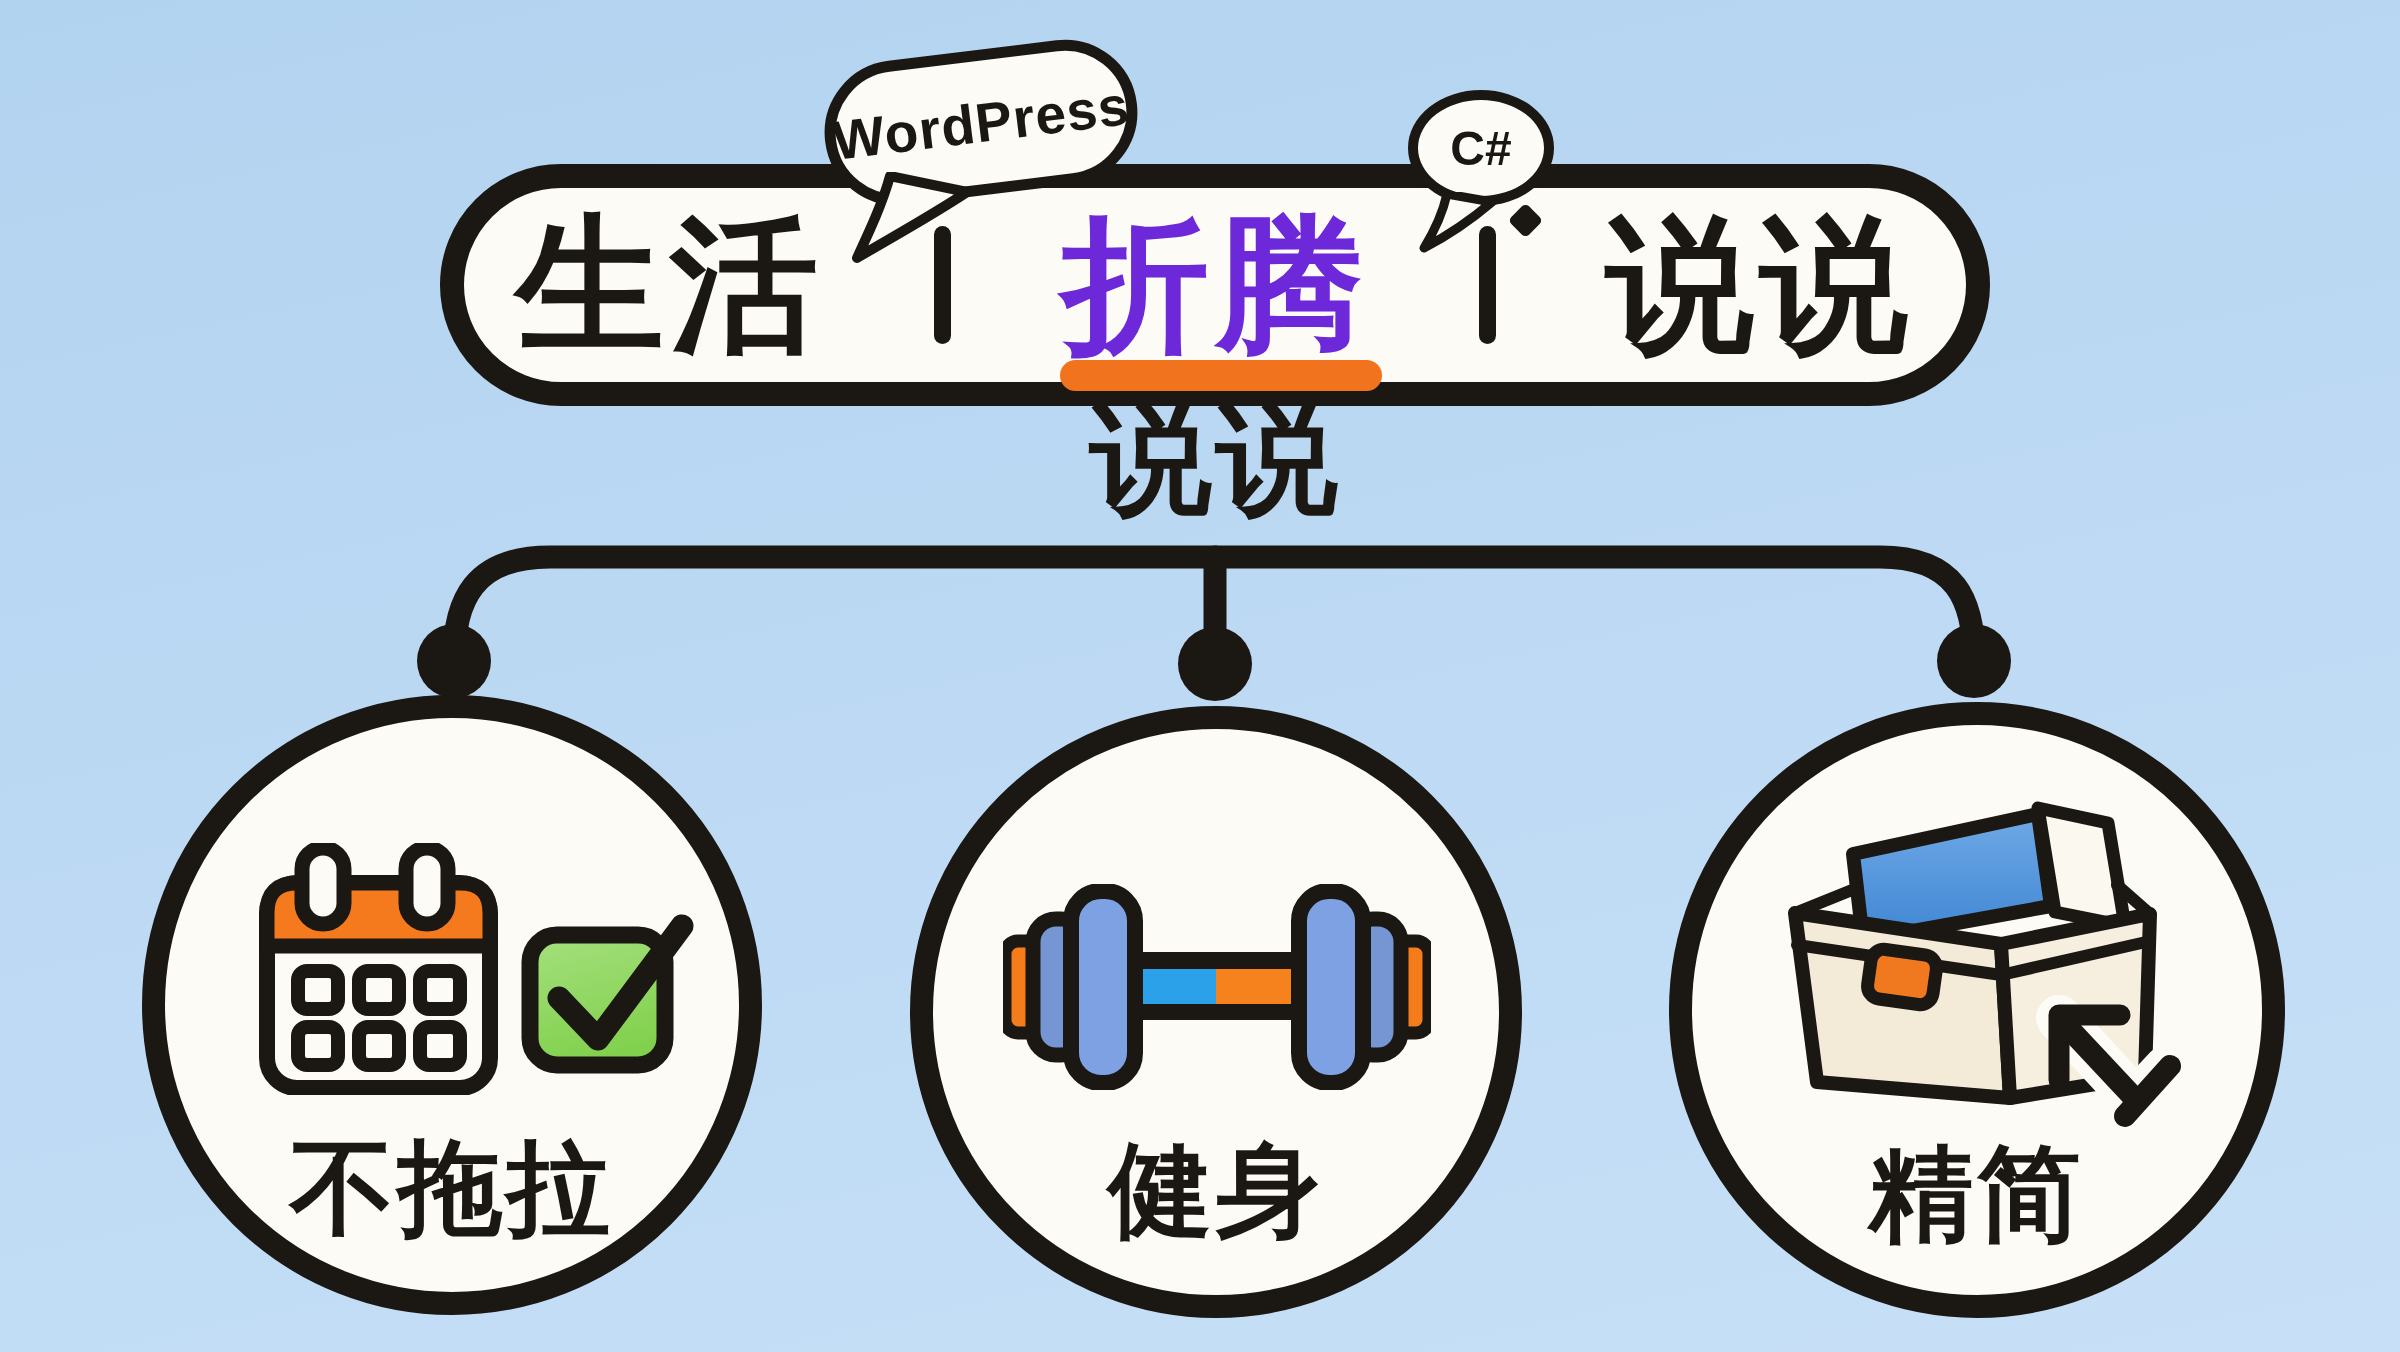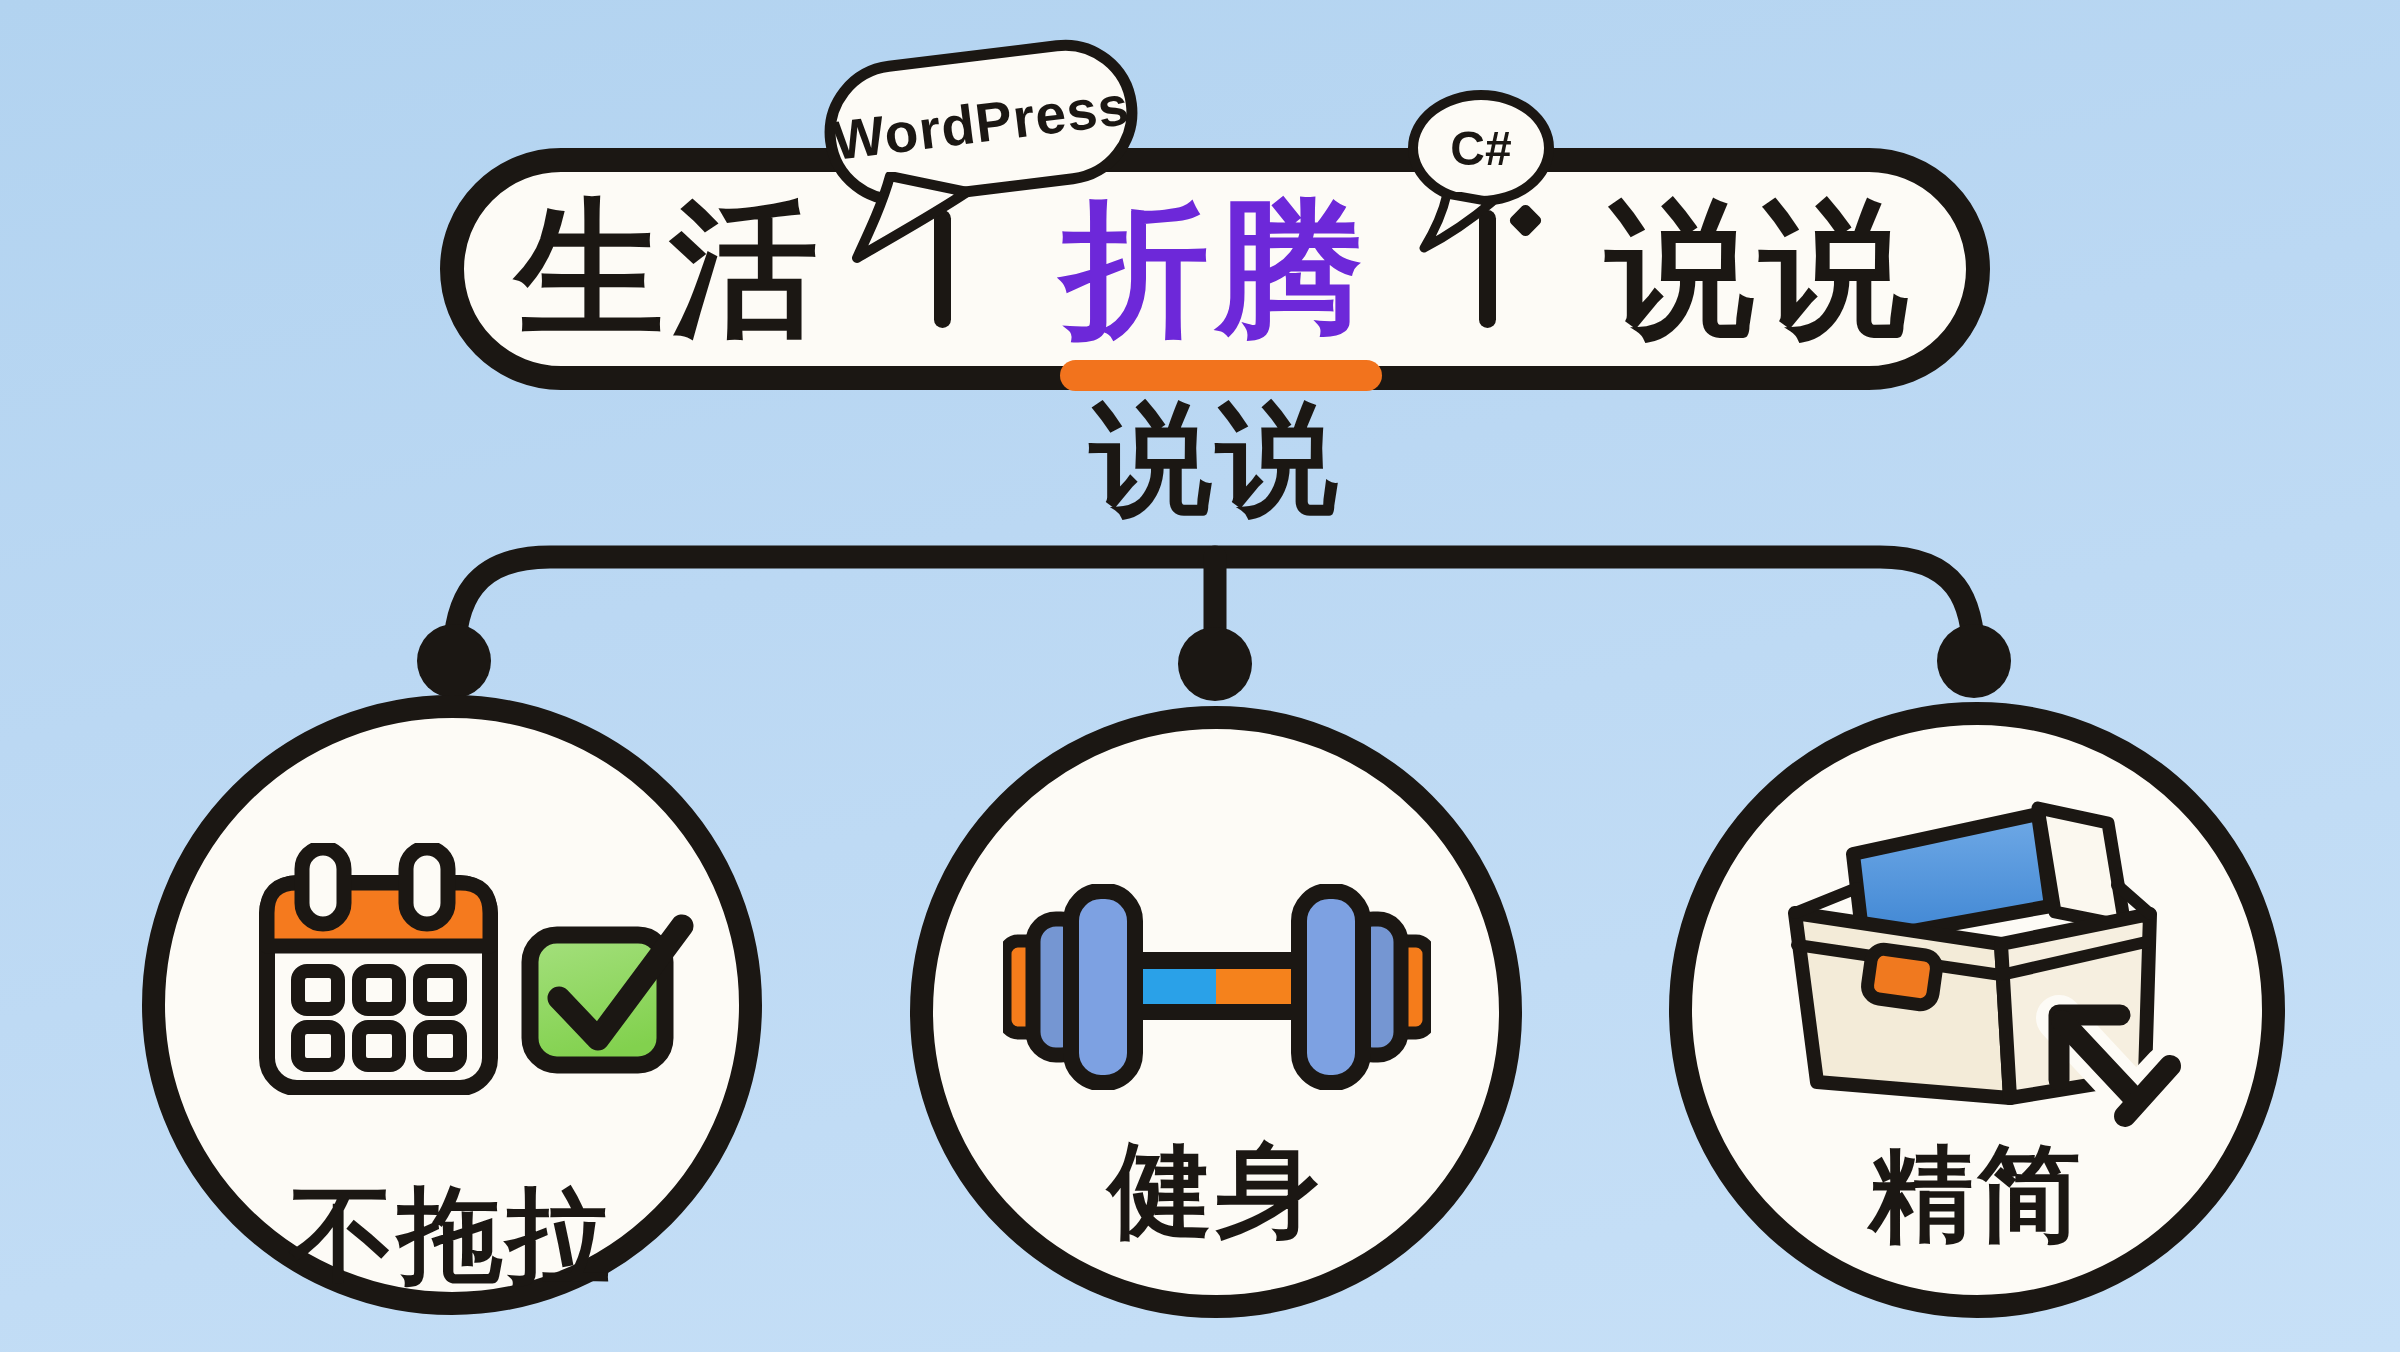--- a/index.html
+++ b/index.html
@@ -6,21 +6,21 @@
   .canvas{
     position:relative;width:2400px;height:1352px;overflow:hidden;
     background:linear-gradient(168deg,#b2d3f0 0%,#bbd8f3 40%,#c7e0f7 100%);
     font-family:"Liberation Sans","DejaVu Sans",sans-serif;
     color:#1b1713;
   }
   
   .connector{position:absolute;left:0;top:0;z-index:1;}
   
   .pill{
-    position:absolute;left:440px;top:148px;width:1550px;height:242px;box-sizing:border-box;
+    position:absolute;left:440px;top:164px;width:1550px;height:242px;box-sizing:border-box;
     background:#fdfbf6;border:24px solid #1b1713;border-radius:132px;
     display:flex;align-items:center;justify-content:center;column-gap:110px;z-index:2;
   }
   .nav-item{font-size:148px;font-weight:700;line-height:1;letter-spacing:6px;white-space:nowrap;}
   .nav-item.accent{color:#6d28d9;}
   .nav-divider{width:17px;height:118px;border-radius:9px;background:#1b1713;}
   .active-underline{
     position:absolute;left:1060px;top:360px;width:322px;height:31px;border-radius:16px;
     background:#f2731d;z-index:3;
   }
@@ -49,21 +49,21 @@
     border-radius:50%;z-index:2;
   }
   .node-left{left:142px;top:695px;width:620px;height:620px;}
   .node-middle{left:910px;top:706px;width:612px;height:612px;}
   .node-right{left:1669px;top:702px;width:616px;height:616px;}
   .node-icon{position:absolute;z-index:3;}
   .node-label{
     position:absolute;width:440px;text-align:center;font-size:104px;font-weight:700;
     line-height:1;letter-spacing:4px;z-index:3;
   }
-  .label-left{left:232px;top:1136px;margin-top:47px;}
+  .label-left{left:232px;top:1136px;}
   .label-middle{left:996px;top:1138px;}
   .label-right{left:1757px;top:1142px;}
 </style>
 </head>
 <body>
 
 <div class="canvas">
 
   <svg class="connector" width="2400" height="1352" viewBox="0 0 2400 1352">
     <path d="M454,660 C454,600 474,557 550,557 L1880,557 C1956,557 1974,600 1974,660" fill="none" stroke="#1b1713" stroke-width="23" stroke-linecap="round"></path>

